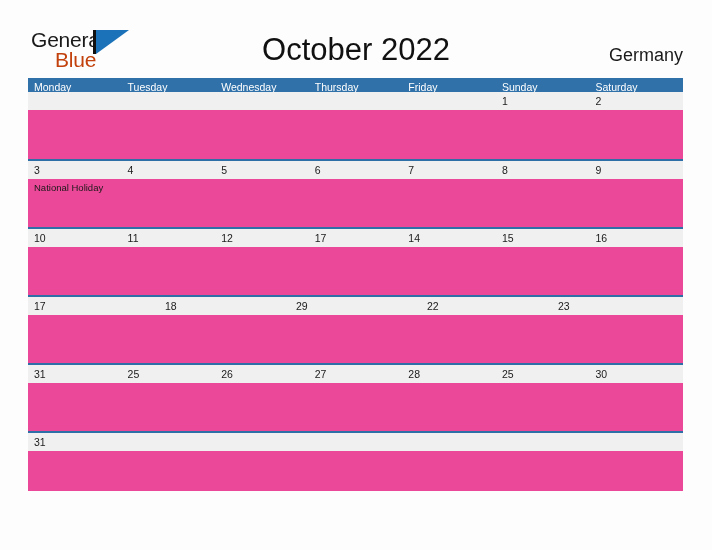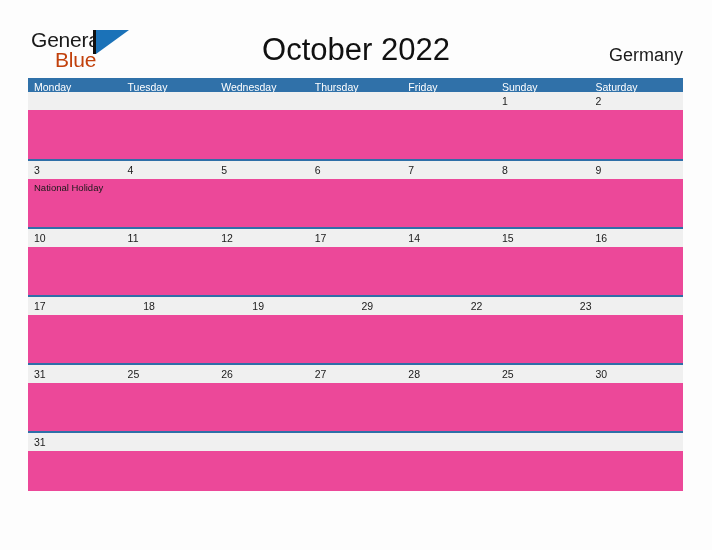--- a/index.html
+++ b/index.html
@@ -342,23 +342,20 @@
 
     <div class="week-row h-std">
       <div class="week-band">
         <div class="day-cell">
             <span class="day-num">17</span>
           </div>
         <div class="day-cell">
             <span class="day-num">18</span>
           </div>
         <div class="day-cell">
-            <span class="day-num">19</span>
-          </div>
-        <div class="day-cell">
             <span class="day-num">29</span>
           </div>
         <div class="day-cell">
             <span class="day-num">22</span>
           </div>
         <div class="day-cell">
             <span class="day-num">23</span>
           </div>
       </div>
       <div class="week-body">

